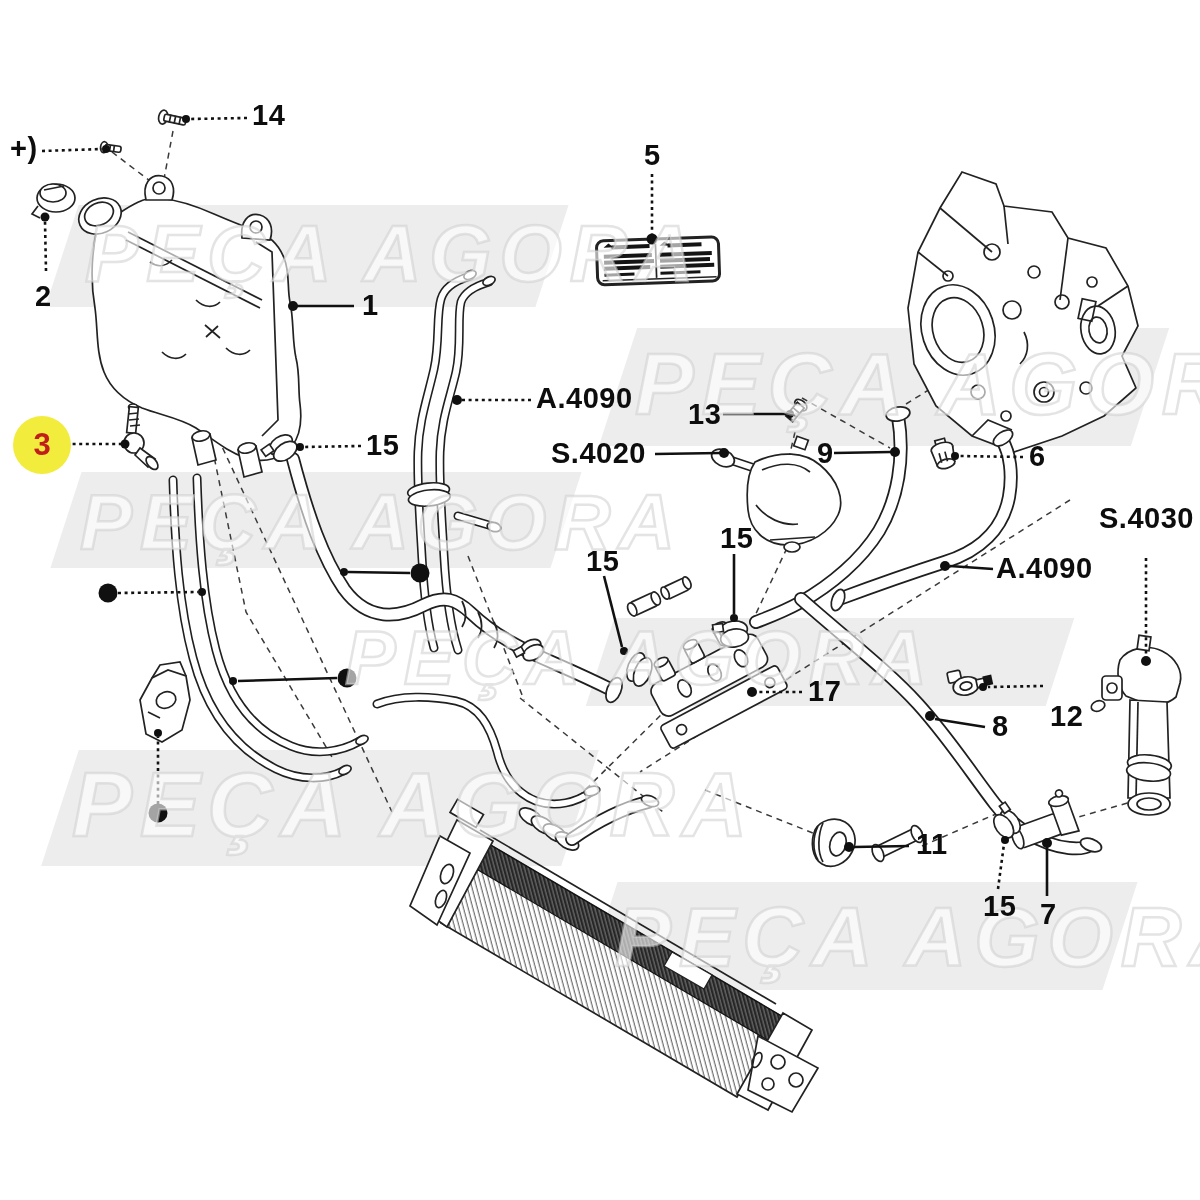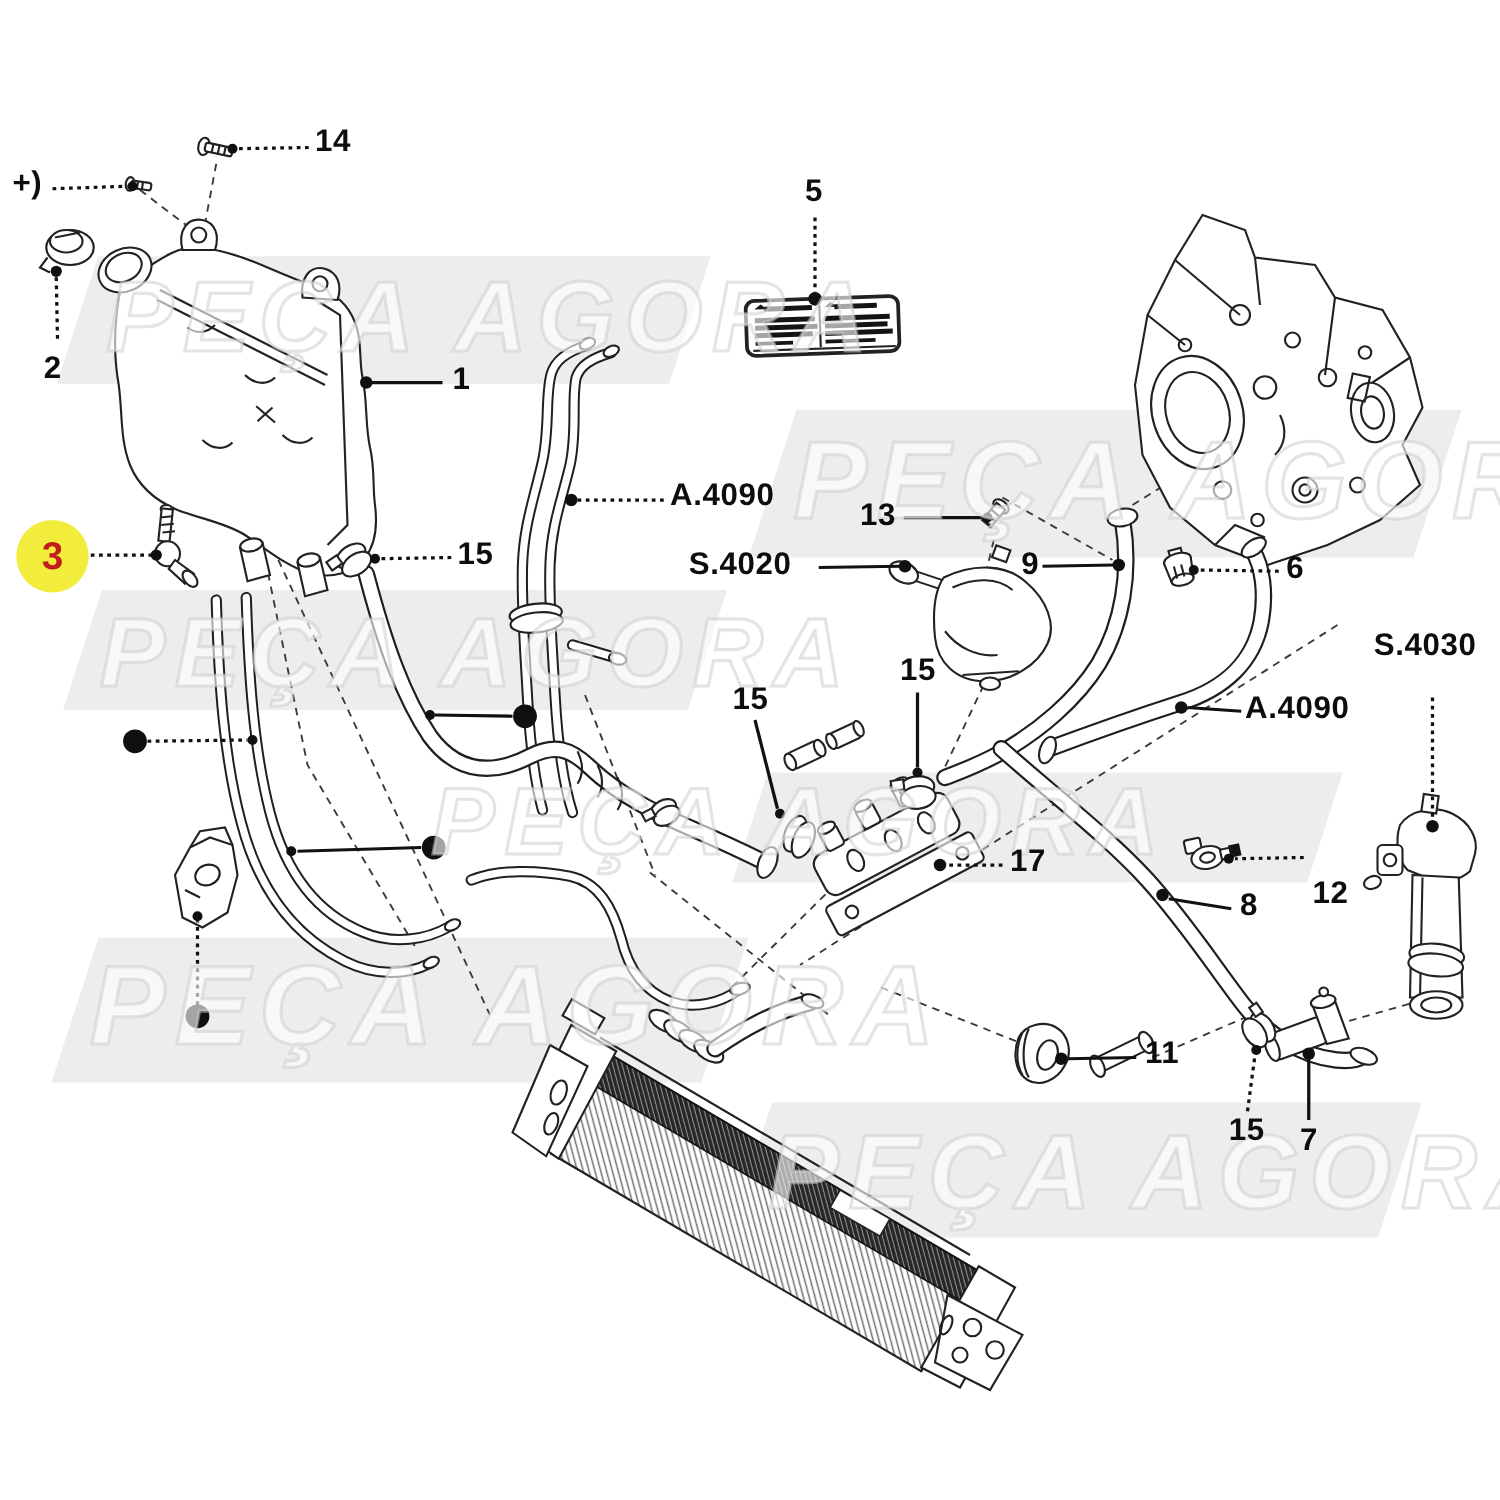--- a/index.html
+++ b/index.html
@@ -6,21 +6,21 @@
   #stage{position:relative;width:1200px;height:1200px;background:#fff;overflow:hidden;
          font-family:"Liberation Sans", sans-serif;}
   
   .wm-band{position:absolute;background:#ededed;transform:skewX(-18deg);z-index:1;}
   
   .wm-text{position:absolute;z-index:3;font-style:italic;font-weight:900;white-space:nowrap;
            color:rgba(255,255,255,0.62);-webkit-text-stroke:2.5px rgba(205,205,205,0.55);
            letter-spacing:8px;line-height:1.05;pointer-events:none;text-align:center;}
   #art{position:absolute;left:0;top:0;z-index:2;}
   
-  .co{position:absolute;z-index:4;font-weight:700;font-size:25px;color:#0d0d0d;
+  .co{position:absolute;z-index:4;font-weight:700;font-size:29px;color:#0d0d0d;
       letter-spacing:0.5px;white-space:nowrap;}
   .hl{position:absolute;z-index:4;width:58px;height:58px;border-radius:50%;
       display:flex;align-items:center;justify-content:center;
       font-weight:700;font-size:31px;}
 </style>
 </head>
 <body>
 
 <div id="stage">
 

